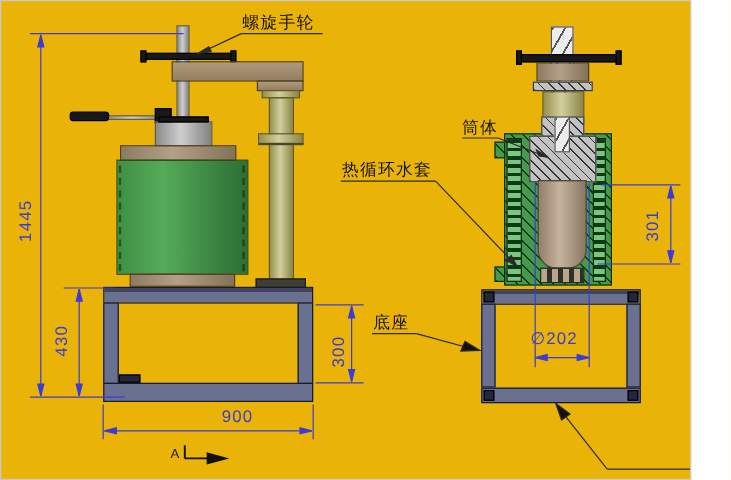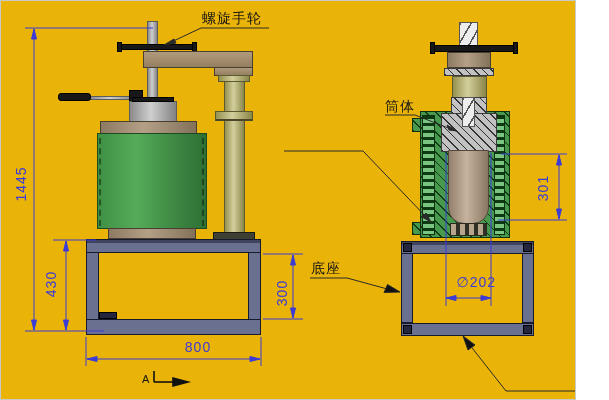--- a/index.html
+++ b/index.html
@@ -175,23 +175,24 @@
 
     <g stroke="#111" stroke-width="1.6" fill="#111">
       <line x1="153" y1="370" x2="153" y2="381"></line>
       <line x1="153" y1="381" x2="173" y2="381"></line>
       <path d="M187,381 L172,377 L172,385 Z"></path>
     </g>
   </svg>
 
   <div class="lbl" style="left:201px;top:10px;">螺旋手轮</div>
   <div class="lbl" style="left:384px;top:98px;">筒体</div>
+  <div class="lbl" style="left:284px;top:133px;">热循环水套</div>
   <div class="lbl" style="left:310px;top:260px;">底座</div>
   <div class="lbl" style="left:141px;top:373px;font-size:11px;">A</div>
 
   <div class="dimtxt vtxt" style="left:2px;top:176px;width:36px;text-align:center;">1445</div>
   <div class="dimtxt vtxt" style="left:35px;top:276px;width:30px;text-align:center;">430</div>
   <div class="dimtxt vtxt" style="left:266px;top:285px;width:30px;text-align:center;">300</div>
-  <div class="dimtxt" style="left:177px;top:339px;width:40px;text-align:center;">800</div>
+  <div class="dimtxt" style="left:177px;top:339px;width:40px;text-align:center;">900</div>
   <div class="dimtxt vtxt" style="left:527px;top:180px;width:30px;text-align:center;">301</div>
-  <div class="dimtxt" style="left:441px;top:274px;width:54px;text-align:right;">∅202</div>
+  <div class="dimtxt" style="left:441px;top:274px;width:54px;text-align:left;">∅202</div>
 
 </div>
 
 </body></html>

